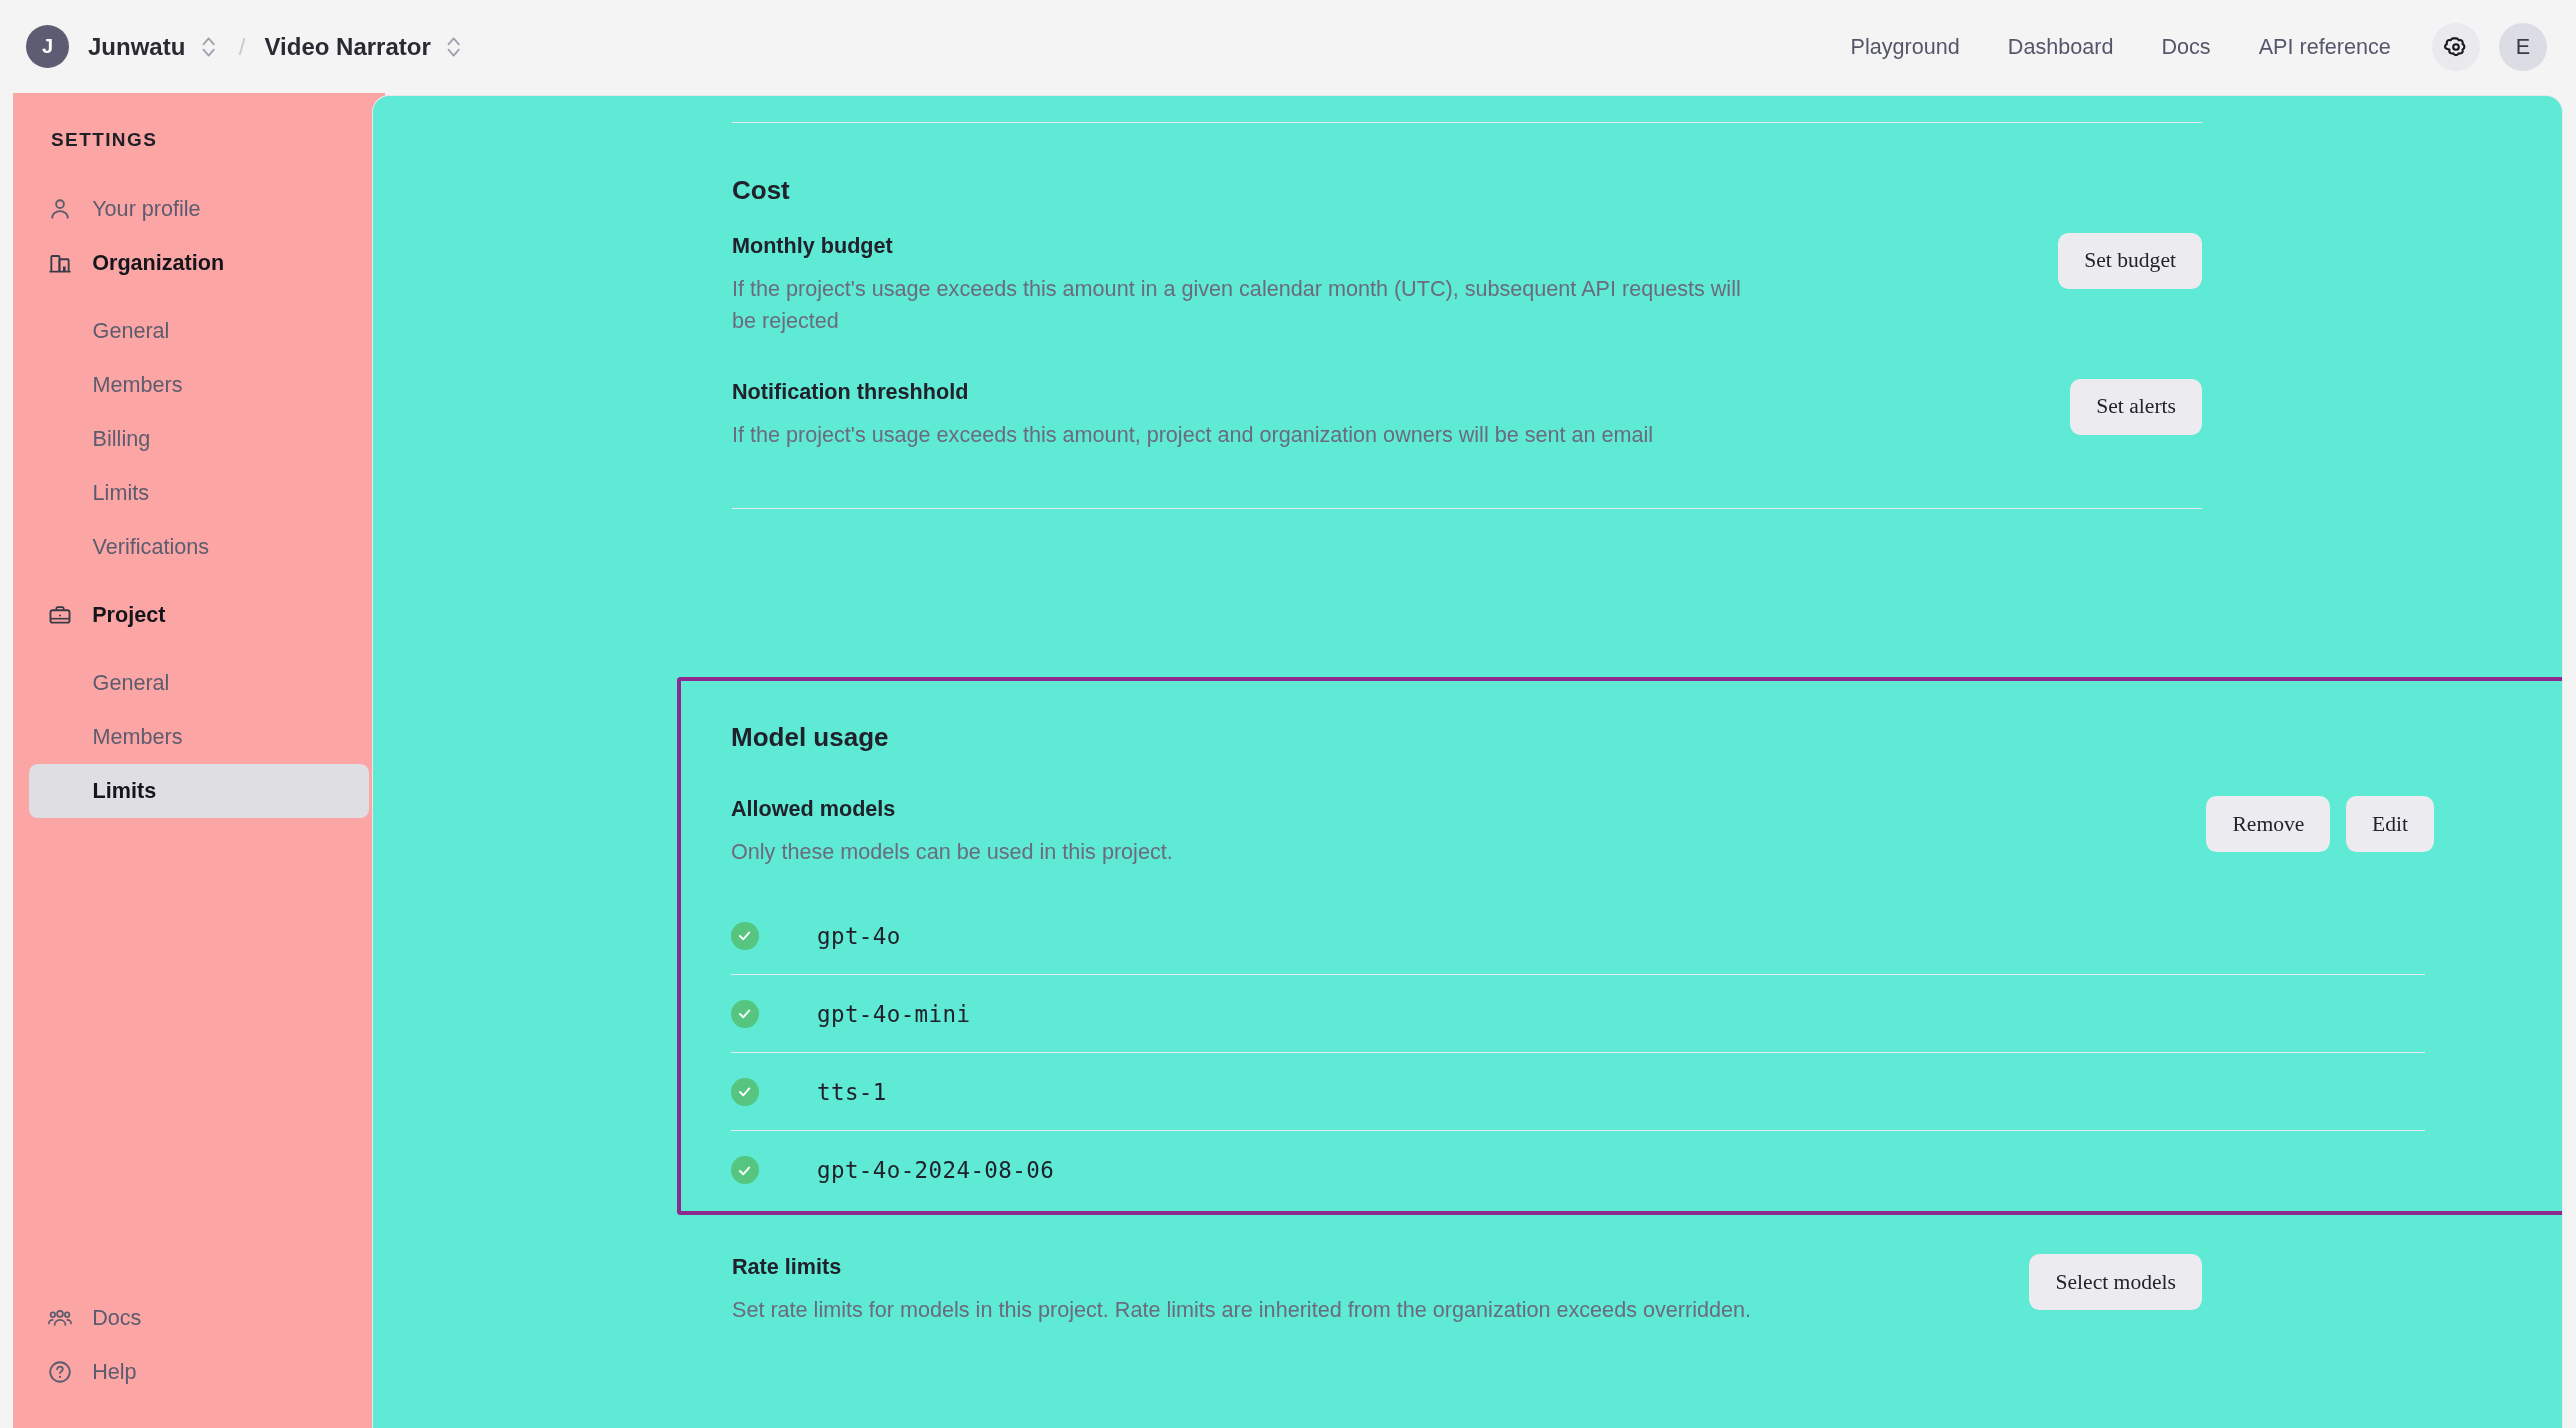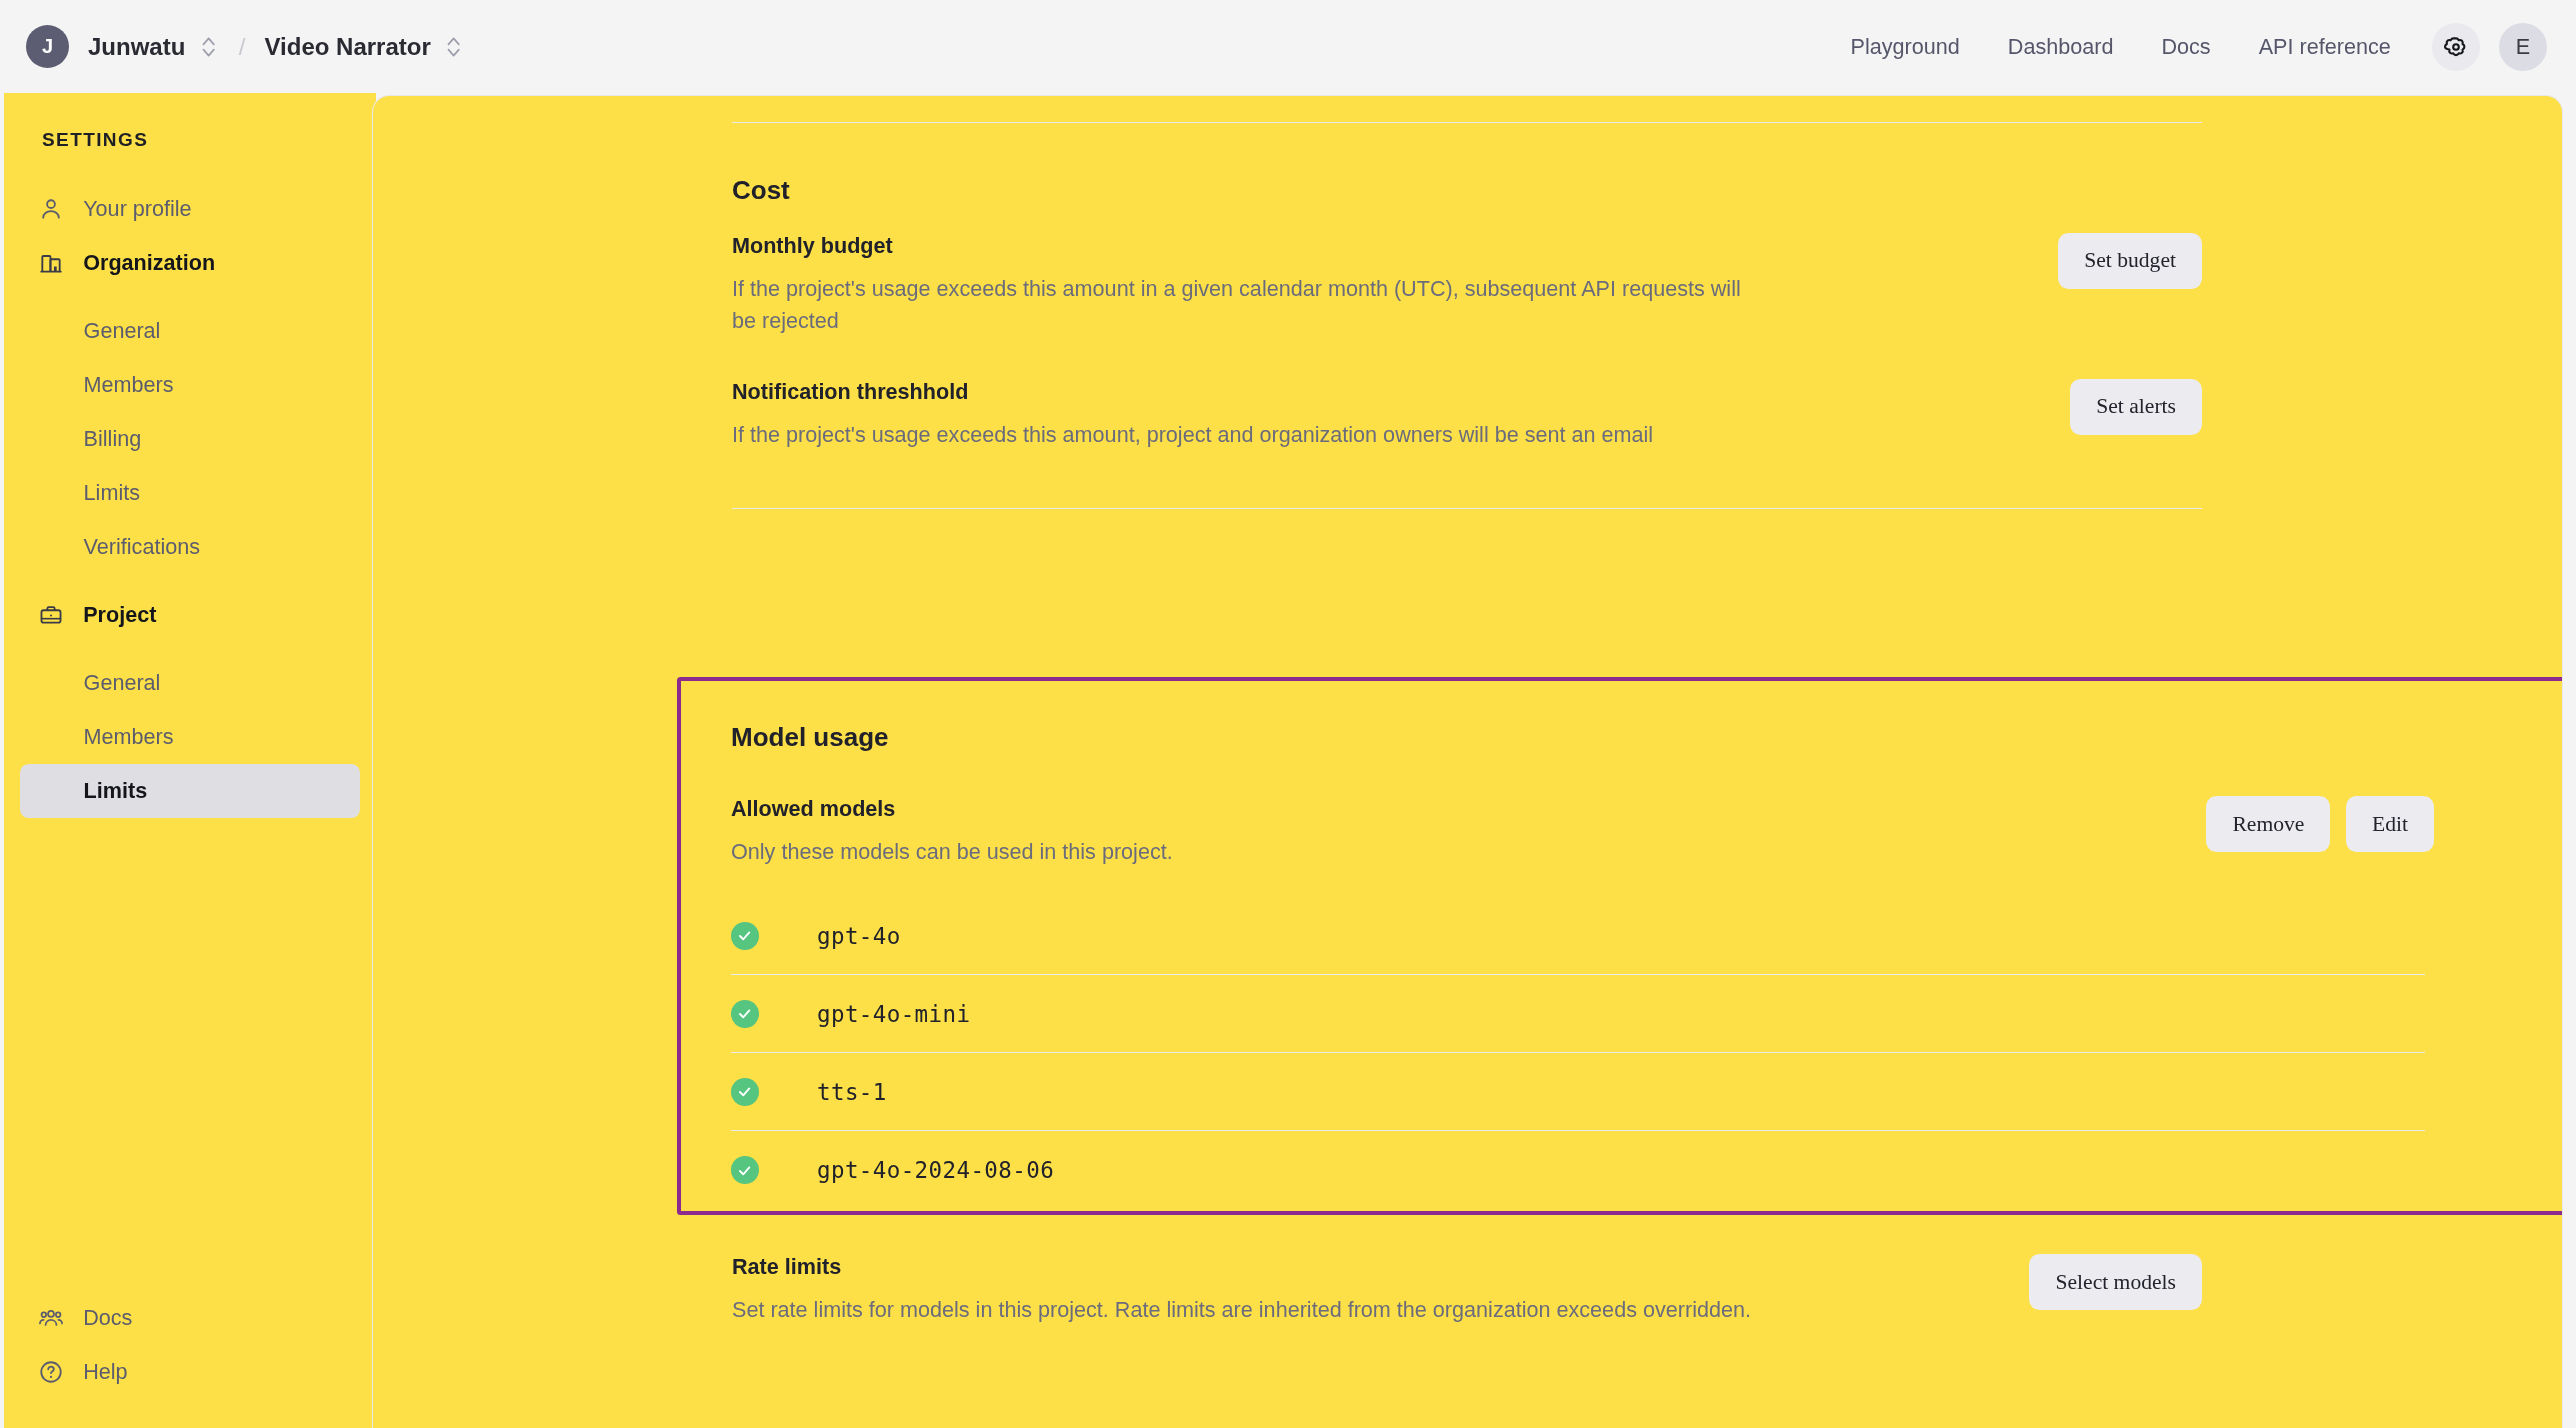--- a/index.html
+++ b/index.html
@@ -112,24 +112,24 @@
     display: flex;
     align-items: center;
     justify-content: center;
     margin-left: 19px;
     cursor: pointer;
   }
 
   
   .sidebar {
     position: absolute;
-    top: 93px; left: 4px;
+    top: 93px; left: 13px;
     width: 372px;
     height: 1335px;
-    background: #fde047;
+    background: #fca5a5;
     padding-top: 36px;
   }
 
   .sidebar-title {
     font-size: 19px;
     font-weight: 700;
     letter-spacing: 1.4px;
     color: #1F2026;
     margin-left: 38px;
     margin-bottom: 31px;
@@ -187,21 +187,21 @@
     width: 372px;
   }
 
   
   .panel {
     position: absolute;
     top: 95px;
     left: 372px;
     width: 2191px;
     height: 1333px;
-    background: #fde047;
+    background: #5eead4;
     border: 0.9px solid #E8E8EC;
     border-bottom: none;
     border-radius: 17.3px 17.3px 0 0;
     overflow: hidden;
   }
 
   .content {
     position: absolute;
     top: 0; left: 0;
     width: 2191px;

